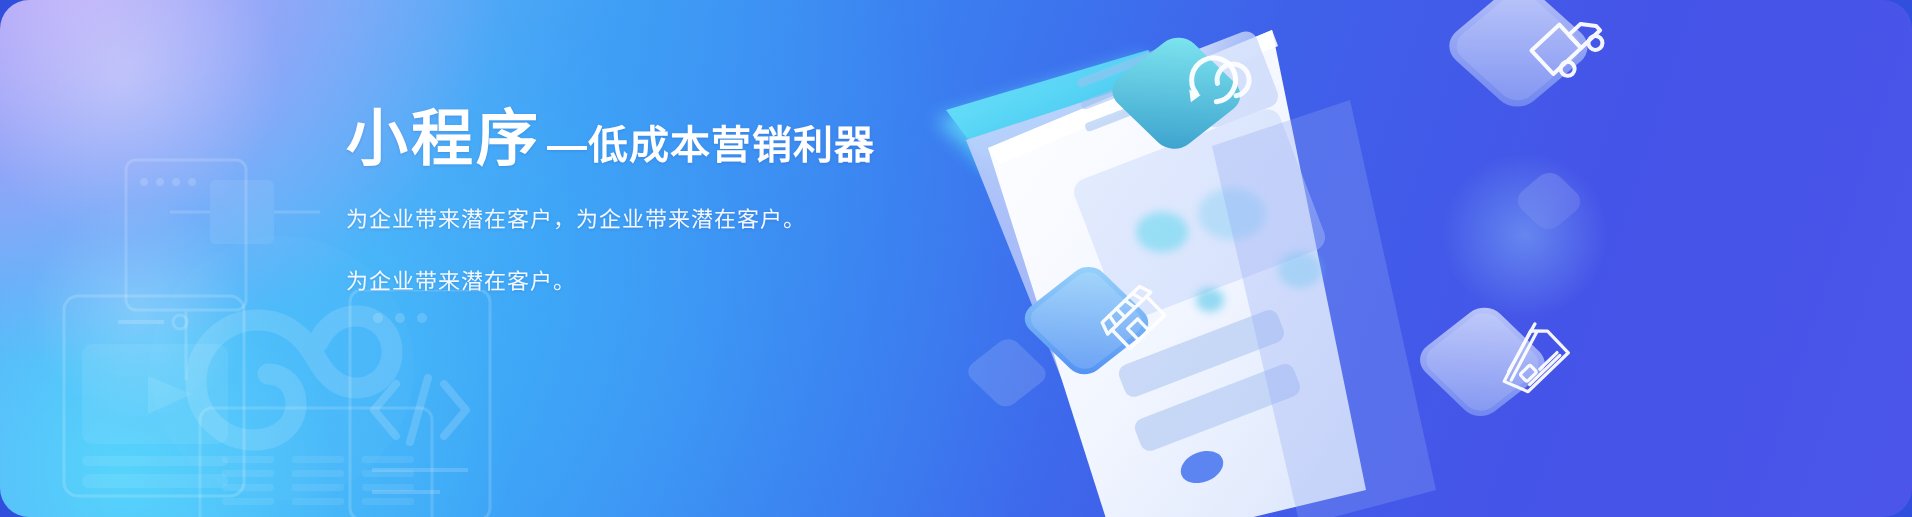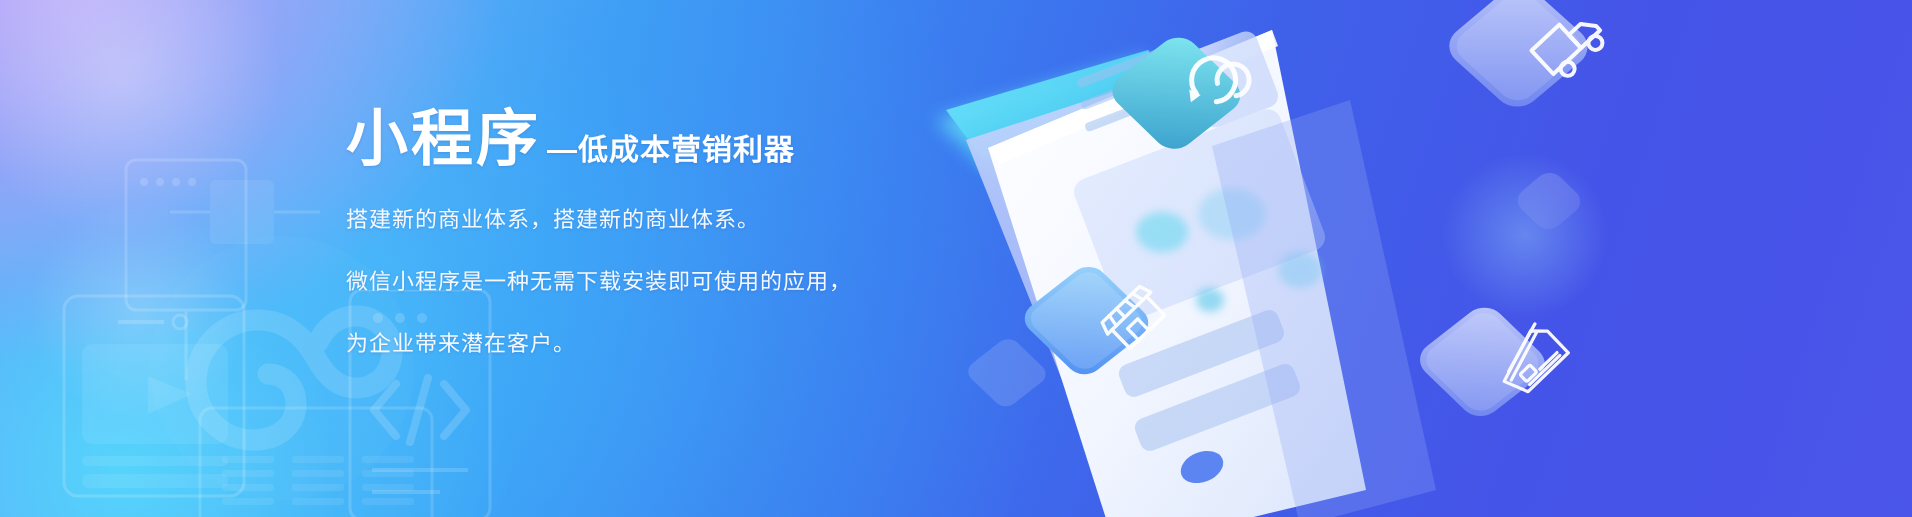--- a/index.html
+++ b/index.html
@@ -10,20 +10,21 @@
     position:relative;
     width:1912px;
     height:517px;
     overflow:hidden;
     font-family:"Liberation Sans","DejaVu Sans",sans-serif;
     background:
       radial-gradient(ellipse 620px 560px at 60px -40px, rgba(196,176,250,.95) 0%, rgba(168,160,248,.62) 38%, rgba(130,170,250,0) 72%),
       radial-gradient(ellipse 520px 520px at 120px 470px, rgba(86,214,252,.92) 0%, rgba(70,190,250,.55) 42%, rgba(70,170,248,0) 75%),
       radial-gradient(ellipse 900px 700px at 330px 330px, rgba(62,182,250,.72) 0%, rgba(60,160,246,.30) 50%, rgba(60,150,246,0) 80%),
       linear-gradient(108deg,#9fa8f6 0%, #6ebcf8 16%, #3f9ef5 30%, #3b7df0 46%, #3f61ea 62%, #4554e8 80%, #4b55ea 100%);
+    border-radius: 29px;
   }
 
   
   .wm{position:absolute;opacity:.17;}
   .wm-stroke{stroke:#ffffff;fill:none;}
 
   .ill-mini-logo{left:122px;top:218px;width:320px;height:300px;opacity:.15;}
   .ill-browser{left:36px;top:150px;width:300px;height:300px;opacity:.16;}
   .ill-playcard{left:60px;top:286px;width:220px;height:230px;opacity:.17;}
   .ill-code{left:344px;top:290px;width:150px;height:230px;opacity:.16;}
@@ -62,21 +63,21 @@
     margin:0 0 30px 0;
     line-height:1;
   }
   .headline-main{
     font-size:62px;
     font-weight:700;
     letter-spacing:3px;
     line-height:1;
   }
   .headline-sub{
-    font-size:30px;
+    font-size:40px;
     font-weight:700;
     letter-spacing:1px;
     line-height:1;
     padding-bottom:5px;
     margin-left:6px;
   }
   .body-line{
     font-size:22px;
     line-height:40px;
     letter-spacing:1px;
@@ -177,22 +178,21 @@
         <rect x="166" y="94" width="52" height="7" rx="3"></rect>
       </g>
     </svg>
   </div>
 
   <div class="copy">
     <h1 class="headline">
       <span class="headline-main">小程序</span>
       <span class="headline-sub">—低成本营销利器</span>
     </h1>
-    <p class="body-line">搭建新的商业体系，搭建新的商业体系。</p>
-    <p class="body-line">微信小程序是一种无需下载安装即可使用的应用，</p>
+    <p class="body-line">为企业带来潜在客户，为企业带来潜在客户。</p>
     <p class="body-line">为企业带来潜在客户。</p>
   </div>
 
   <div class="float-cube cube-a"></div>
   <div class="float-cube cube-b"></div>
   <div class="float-cube cube-c"></div>
 
   <div class="hero">
     <svg viewBox="0 0 1040 580">
       <defs>

